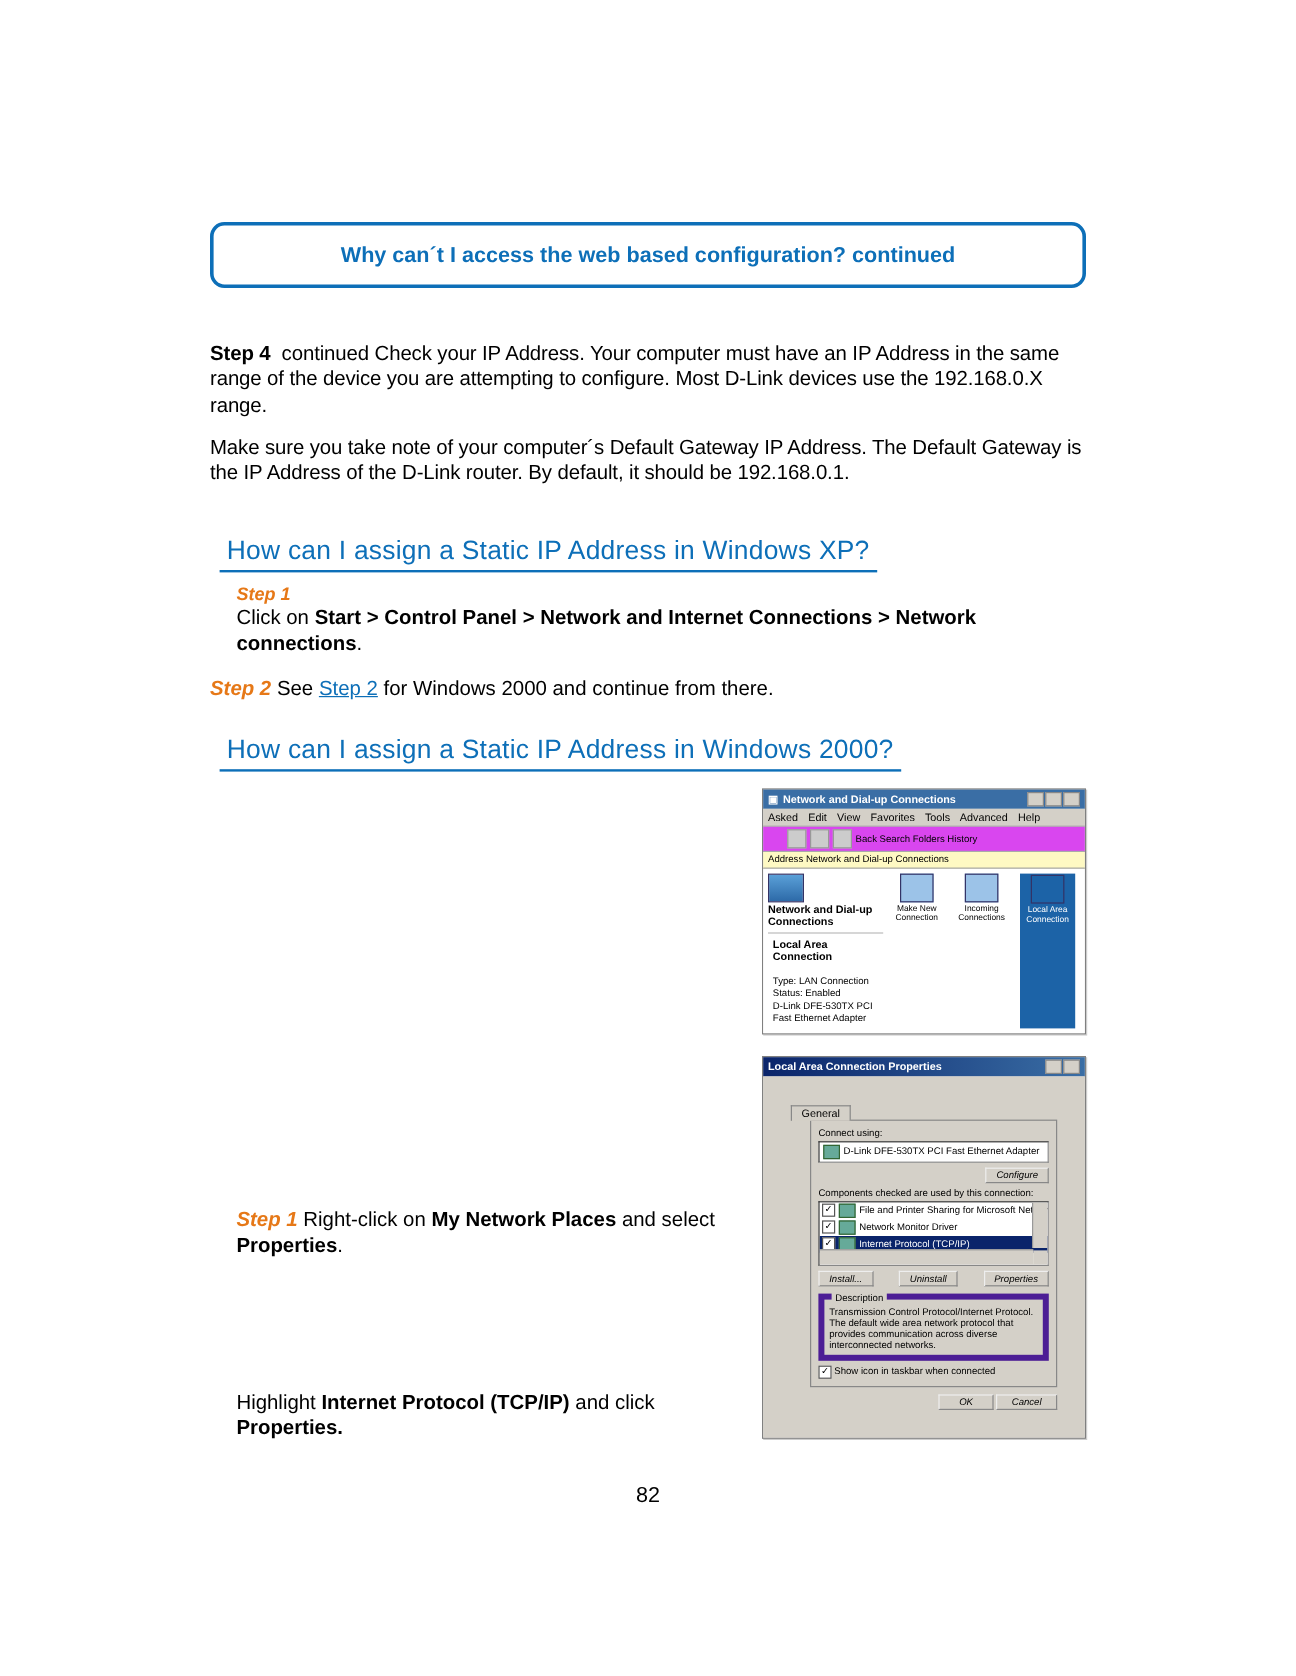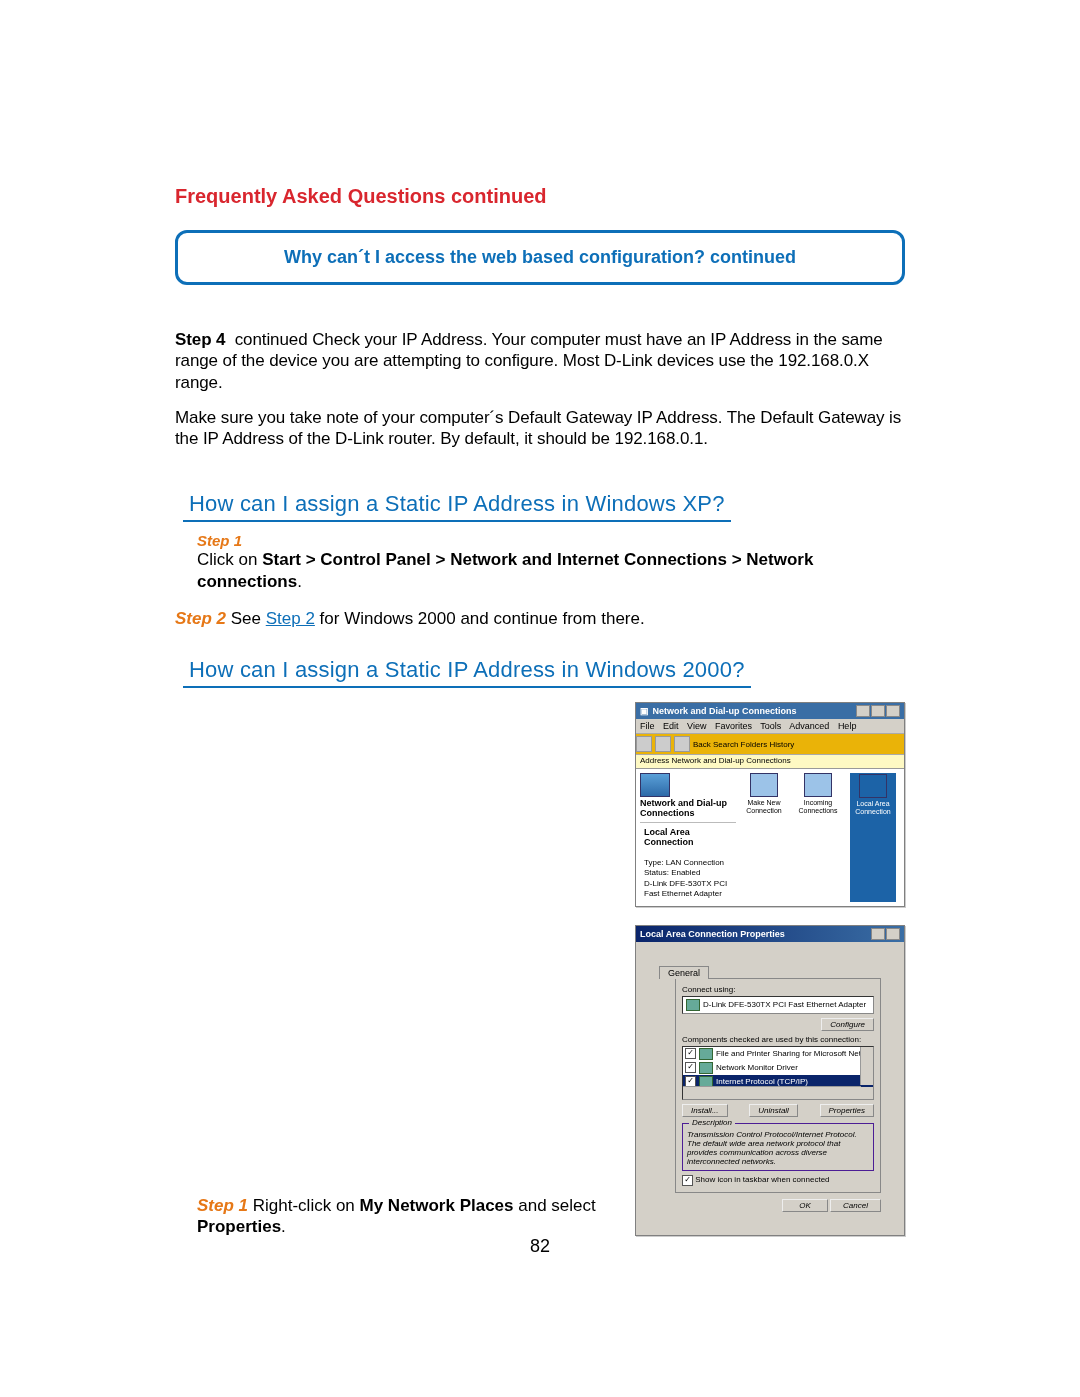--- a/index.html
+++ b/index.html
@@ -107,22 +107,22 @@
     display: inline-block;
   }
   .win-menu {
     background: #d4d0c8;
     padding: 2px 4px;
     font-size: 9px;
     border-bottom: 1px solid #aaa;
   }
   .win-menu span { margin-right: 6px; text-decoration: underline; text-decoration-color: transparent; }
   .win-toolbar {
-    background: #eab308;
-    padding: 2px 0;
+    background: #d946ef;
+    padding: 2px 20px;
     font-size: 8px;
     border-bottom: 1px solid #aaa;
     display: flex; gap: 3px; align-items: center;
   }
   .tb-btn { width: 14px; height: 14px; background: #ccc; border: 1px solid #999; display:inline-block; }
   .win-addr {
     background: #fef9c3;
     padding: 1px 4px 3px 4px;
     font-size: 8px;
     border-bottom: 1px solid #999;
@@ -218,38 +218,37 @@
     margin: 2px 0 4px 0;
     position:relative;
   }
   .list-row { padding:1px 2px; display:flex; align-items:center; gap:3px; white-space:nowrap; }
   .list-row.sel { background:#0a246a; color:#fff; }
   .chk { width:9px; height:9px; border:1px solid #555; background:#fff; display:inline-block; font-size:8px; line-height:8px; text-align:center; color:#000; flex-shrink:0;}
   .scroll-v { position:absolute; right:0; top:0; bottom:14px; width:12px; background:#d4d0c8; border-left:1px solid #999;}
   .scroll-h { position:absolute; left:0; right:12px; bottom:0; height:12px; background:#d4d0c8; border-top:1px solid #999;}
   .scroll-corner{position:absolute;right:0;bottom:0;width:12px;height:12px;background:#d4d0c8;}
   .btn-row { display:flex; justify-content:space-between; margin:2px 0 6px 0; }
-  .group-box { border:1px solid #4c1d95; padding:6px 4px 4px 4px; margin:4px 0; position:relative;font-style:italic; }
+  .group-box { border:5px solid #4c1d95; padding:6px 4px 4px 4px; margin:4px 0; position:relative; }
   .group-box .legend { position:absolute; top:-6px; left:6px; background:#d4d0c8; padding:0 3px; font-size:8px; }
   .dlg-actions { text-align:right; margin-top:6px; }
 
   .page-num {
     position: absolute;
     bottom: 140px;
     left: 0; right: 0;
     text-align: center;
     font-size: 18px;
   }
 </style>
 </head>
 <body>
 
 <div class="page">
 
-  <h2 class="faq-heading">Frequently Asked Questions continued</h2>
 
   <div class="callout-box">
     <span class="callout-text">Why can´t I access the web based configuration? continued</span>
   </div>
 
   <p class="body-para">
     <span class="step-bold">Step 4</span>&nbsp;&nbsp;<span>continued</span> <span>Check your IP Address. Your computer must have an IP Address in the same range of the device you are attempting to configure. Most D-Link devices use the 192.168.0.X range.</span>
   </p>
 
   <p class="body-para">Make sure you take note of your computer´s Default Gateway IP Address. The Default Gateway is the IP Address of the D-Link router. By default, it should be 192.168.0.1.</p>
@@ -268,38 +267,41 @@
   </p>
 
   <div>
     <span class="section-heading">How can I assign a Static IP Address in Windows 2000?</span>
   </div>
 
   <div class="two-col">
     <div class="left-col">
       <p class="left-block" style="margin-left:22px;">
         <span class="step-orange">Step 1</span><span> Right-click on </span><span class="step-bold">My Network Places</span><span> and select </span><span class="step-bold">Properties</span><span>.</span>
+      </p>
+      <p class="left-block" style="margin-left:22px; margin-top:110px;">
+        <span>Highlight </span><span class="step-bold">Internet Protocol (TCP/IP)</span><span> and click </span><span class="step-bold">Properties.</span>
       </p>
     </div>
 
     <div class="right-col">
 
       <div class="win-frame">
         <div class="win-title">
           <span>▣</span>
           <span>Network and Dial-up Connections</span>
           <span class="spacer"></span>
           <span class="win-btns">
               <span></span>
               <span></span>
               <span></span>
             </span>
         </div>
         <div class="win-menu">
-          <span>File</span>
+          <span>Asked</span>
           <span>Edit</span>
           <span>View</span>
           <span>Favorites</span>
           <span>Tools</span>
           <span>Advanced</span>
           <span>Help</span>
         </div>
         <div class="win-toolbar">
           <span class="tb-btn"></span>
           <span class="tb-btn"></span>

